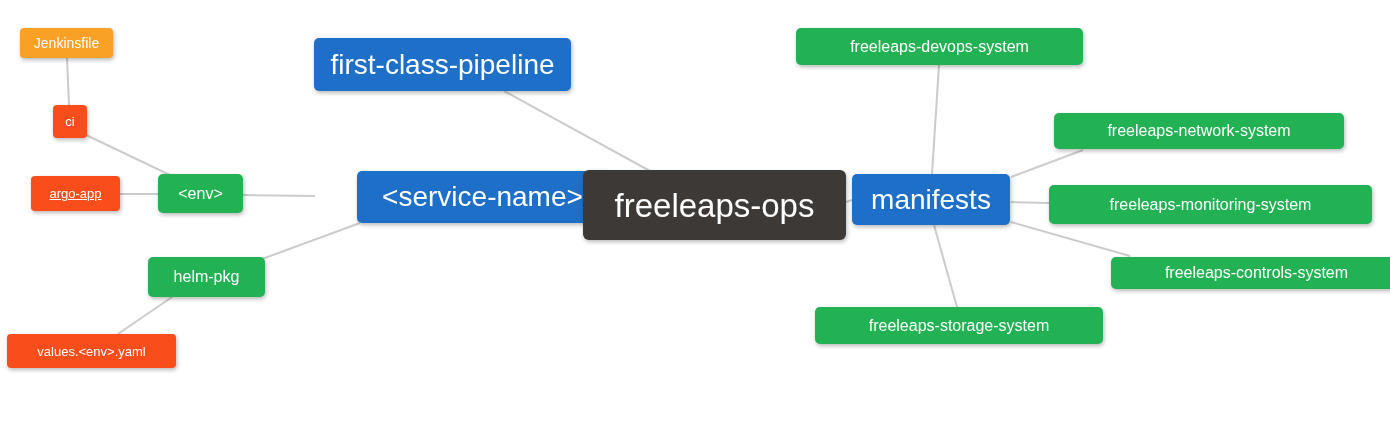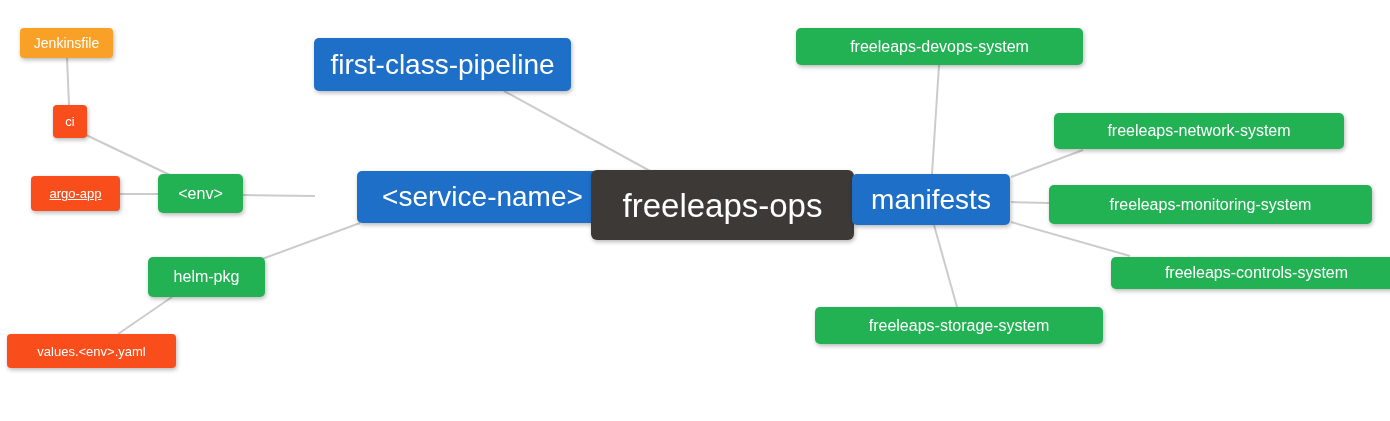--- a/index.html
+++ b/index.html
@@ -20,21 +20,21 @@
     align-items: center;
     justify-content: center;
     color: #ffffff;
     white-space: nowrap;
     border-radius: 5px;
     box-shadow: 1px 2px 4px rgba(0,0,0,0.28);
     cursor: pointer;
     line-height: 1;
     user-select: none;
   }
-  .l0 { background: #3c3936; font-size: 33px; border-radius: 6px; margin-left: 8px; }
+  .l0 { background: #3c3936; font-size: 33px; border-radius: 6px; }
   .l1 { background: #1e6fc8; font-size: 28px; }
   .l2 { background: #22b254; font-size: 16px; }
   .l3 { background: #f94d1c; font-size: 13px; border-radius: 4px; }
   .l4 { background: #f9a127; font-size: 14px; border-radius: 4px; }
 </style>
 </head>
 <body>
 
 <div class="canvas">
 

